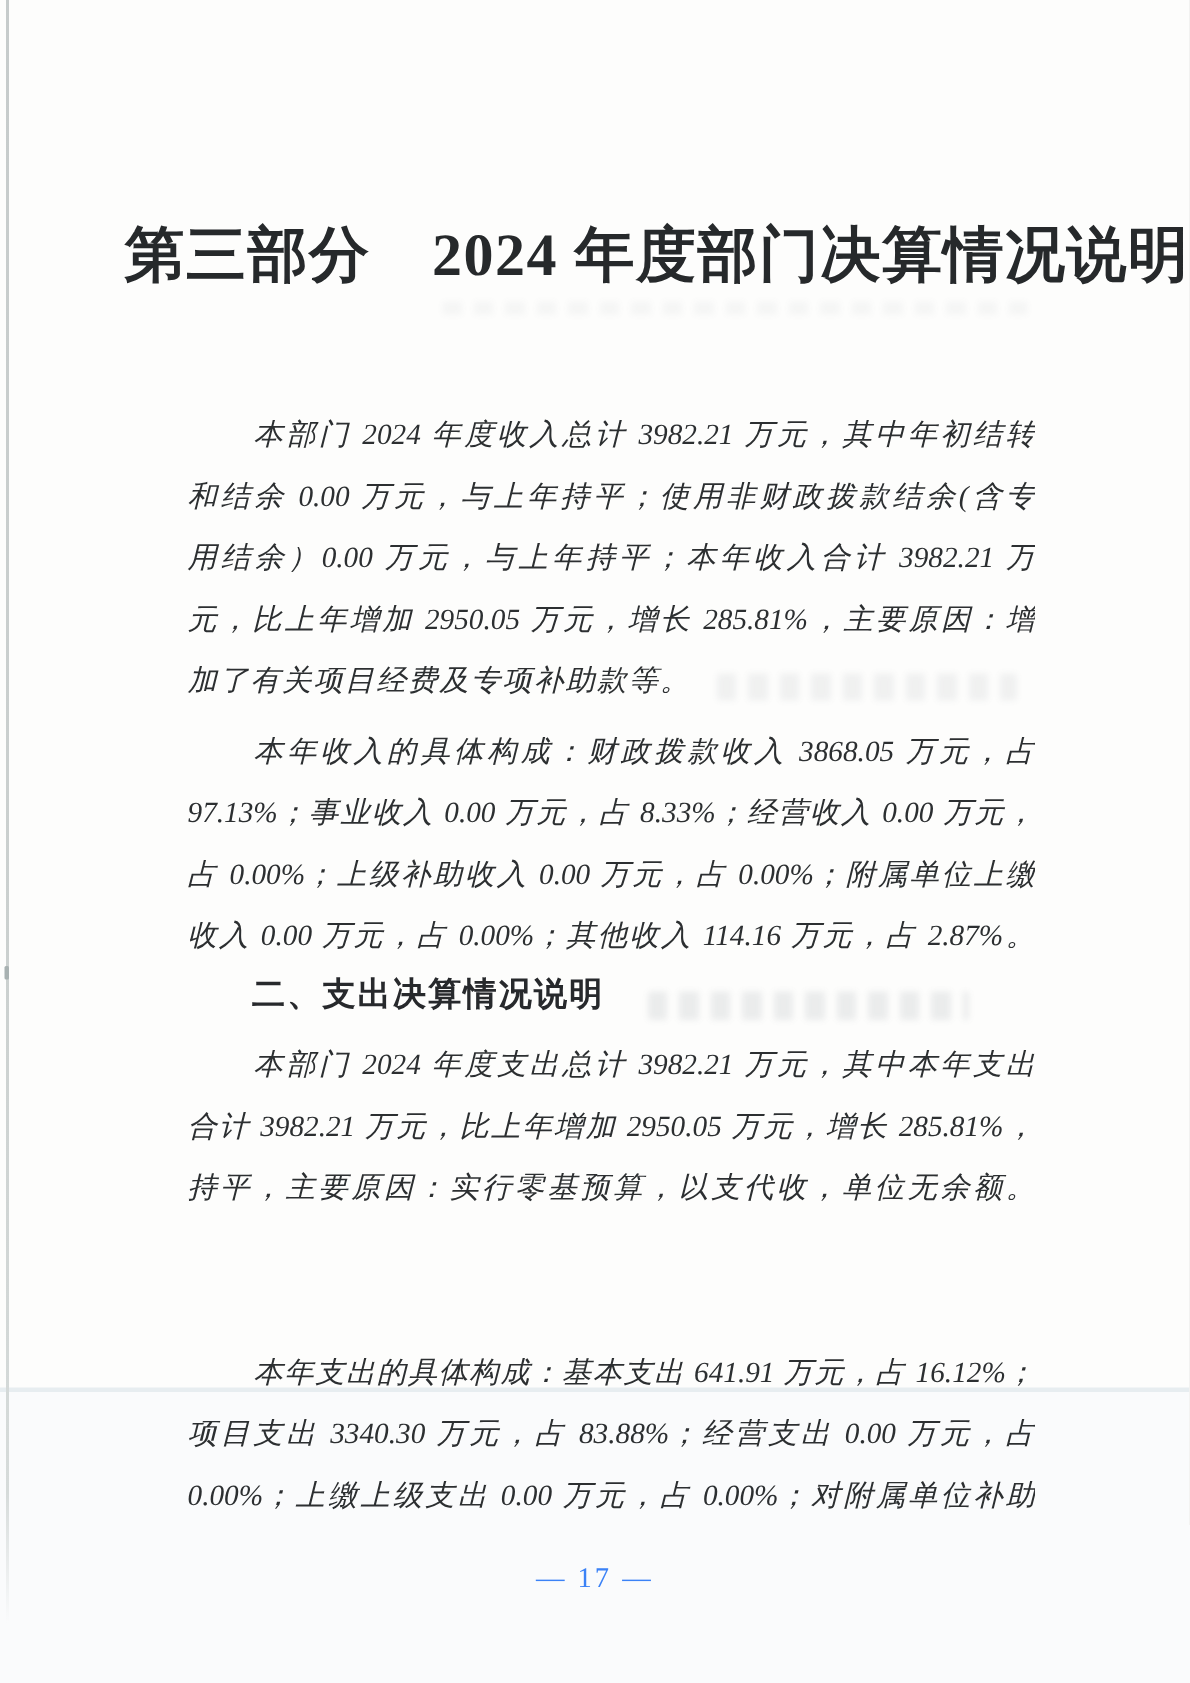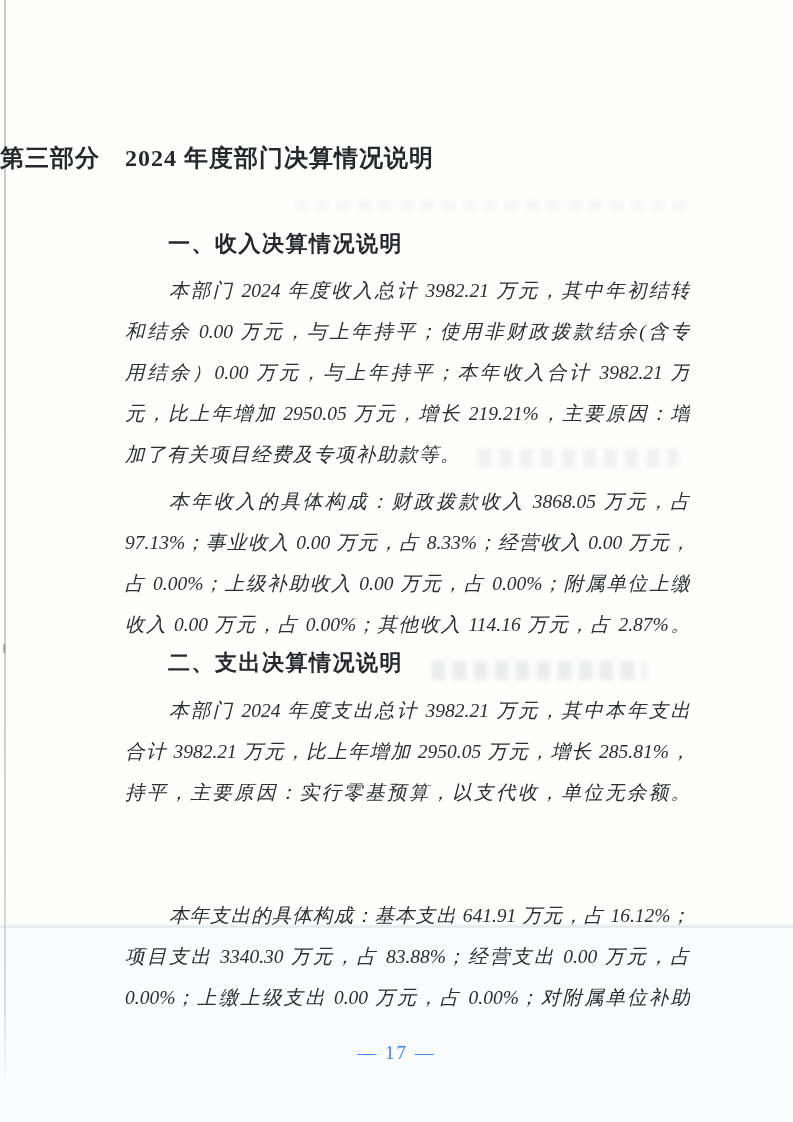--- a/index.html
+++ b/index.html
@@ -24,22 +24,22 @@
     background:repeating-linear-gradient(90deg,rgba(110,120,128,0.30) 0 13px,rgba(110,120,128,0) 13px 21px);
     filter:blur(2px);
     border-radius:2px;
   }
   .ghost.g-title{left:295px;top:201px;width:390px;height:9px;opacity:.18;}
   .ghost.g-p1{left:478px;top:449px;width:200px;height:18px;opacity:.30;}
   .ghost.g-h2{left:432px;top:661px;width:214px;height:19px;opacity:.42;}
   
   .doc-title{
     position:absolute;top:142px;left:0;width:100%;
-    margin:0;text-align:left;
-    font-size:24px;font-weight:bold;color:#26292b;
+    margin:0;text-align:right;
+    font-size:40px;font-weight:bold;color:#26292b;
     letter-spacing:1px;white-space:nowrap;
   }
   .sec-heading{
     position:absolute;left:125px;width:565px;margin:0;
     font-family:"Liberation Sans","DejaVu Sans",sans-serif;
     font-size:22px;font-weight:700;color:#27292c;
     padding-left:43px;box-sizing:border-box;
     letter-spacing:1.5px;white-space:nowrap;
   }
   .heading-1{top:229px;}
@@ -71,27 +71,26 @@
   <div class="lower-band"></div>
   <div class="band-line"></div>
   <div class="edge-line"></div>
   <div class="edge-nub"></div>
   <div class="ghost g-title"></div>
   <div class="ghost g-p1"></div>
   <div class="ghost g-h2"></div>
 
   <h1 class="doc-title">第三部分　2024 年度部门决算情况说明</h1>
 
-  <h2 class="sec-heading heading-1">一、收入决算情况说明</h2>
 
   <div class="para para-1">
     <div class="line indent">本部门 2024 年度收入总计 3982.21 万元，其中年初结转</div>
     <div class="line">和结余 0.00 万元，与上年持平；使用非财政拨款结余(含专</div>
     <div class="line">用结余）0.00 万元，与上年持平；本年收入合计 3982.21 万</div>
-    <div class="line">元，比上年增加 2950.05 万元，增长 219.21%，主要原因：增</div>
+    <div class="line">元，比上年增加 2950.05 万元，增长 285.81%，主要原因：增</div>
     <div class="line short">加了有关项目经费及专项补助款等。</div>
   </div>
 
   <div class="para para-2">
     <div class="line indent">本年收入的具体构成：财政拨款收入 3868.05 万元，占</div>
     <div class="line">97.13%；事业收入 0.00 万元，占 8.33%；经营收入 0.00 万元，</div>
     <div class="line">占 0.00%；上级补助收入 0.00 万元，占 0.00%；附属单位上缴</div>
     <div class="line">收入 0.00 万元，占 0.00%；其他收入 114.16 万元，占 2.87%。</div>
   </div>
 

